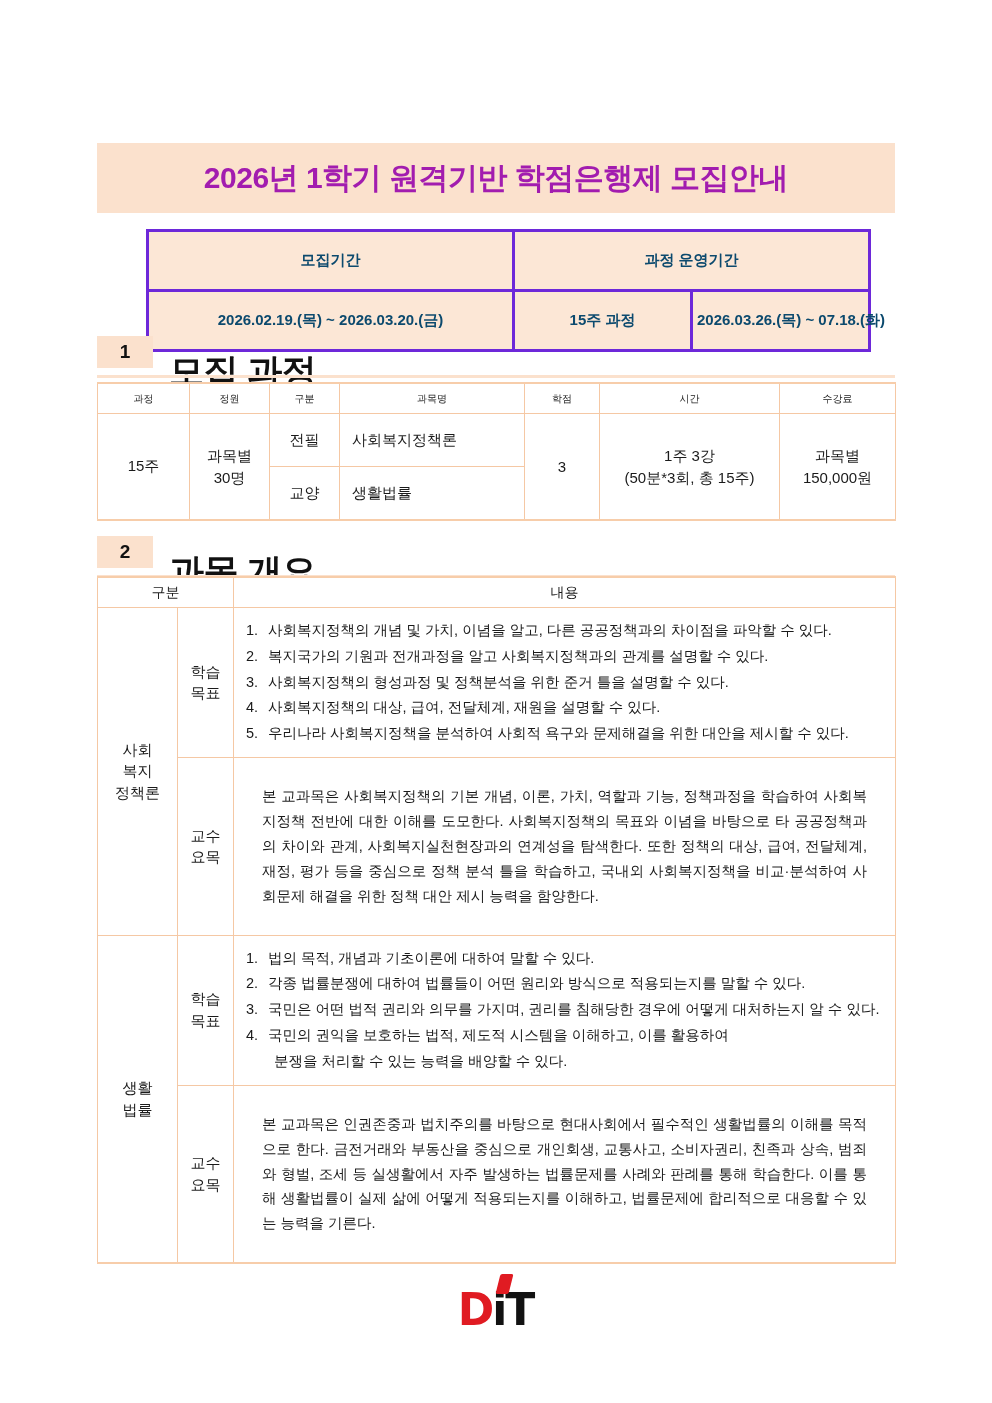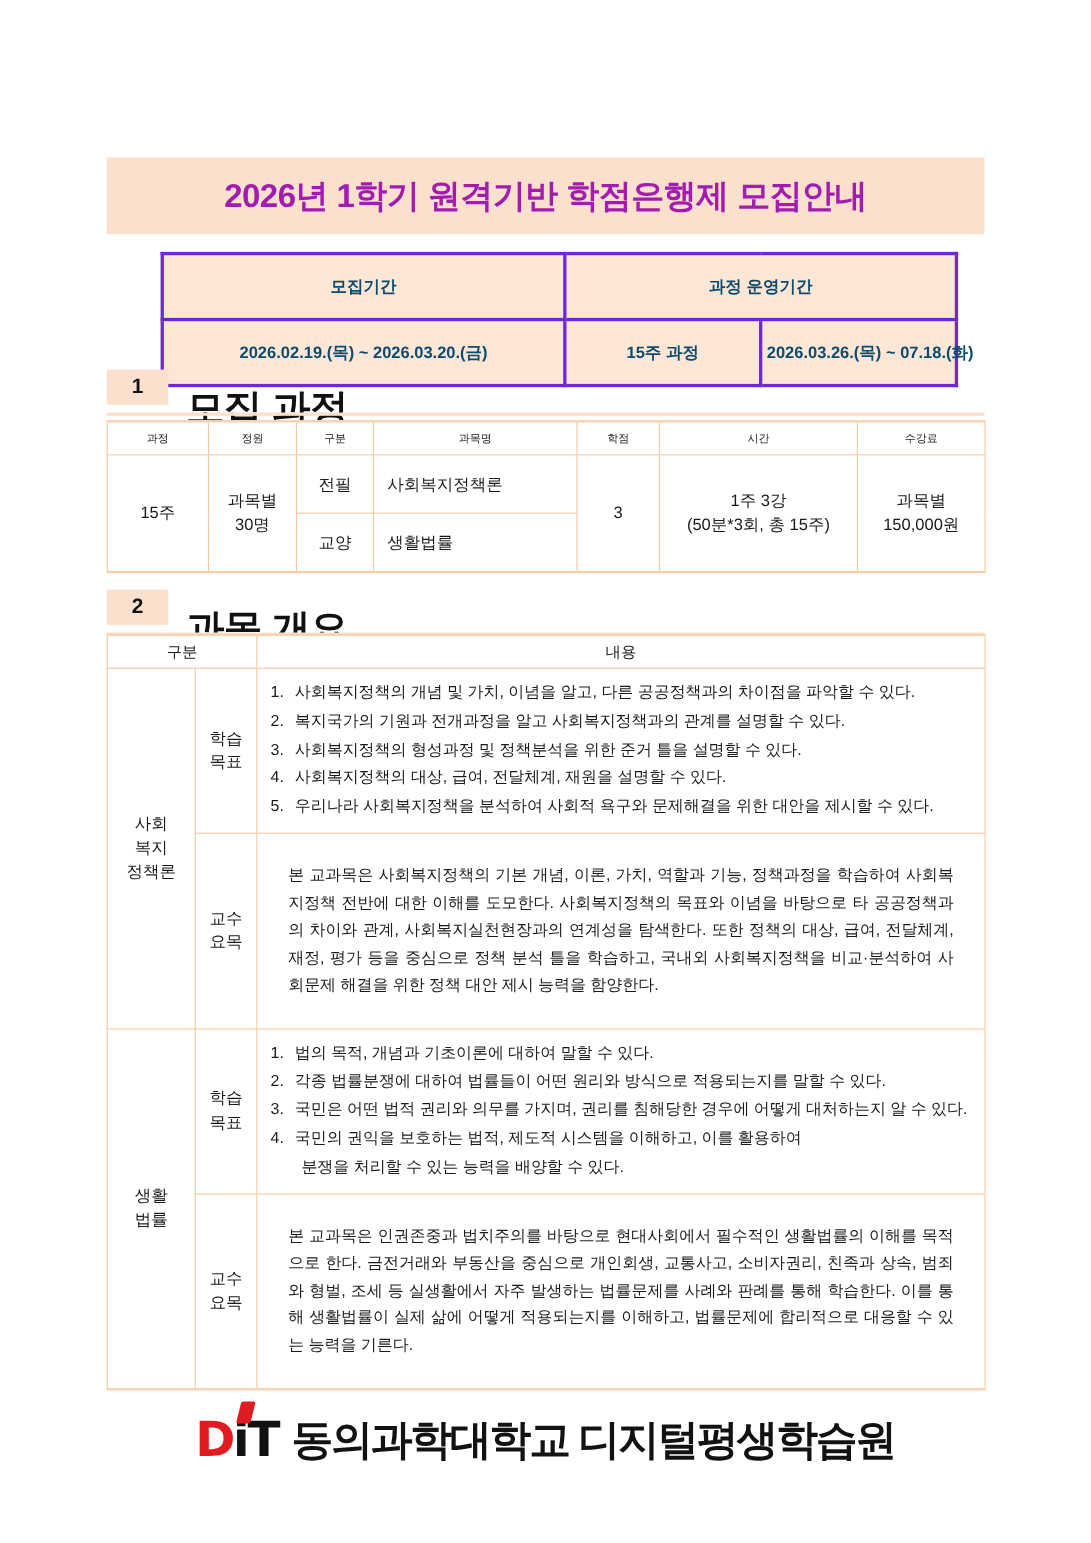--- a/index.html
+++ b/index.html
@@ -432,16 +432,15 @@
         </td>
       </tr>
     </tbody>
   </table>
 
   <div class="footer-logo">
     <span class="logo-mark">
       <span class="d">D</span><span class="it">iT</span>
       <span class="accent"></span>
     </span>
-    <span class="logo-word">동의과학대학교 디지털평생학습원</span>
   </div>
 
 </div>
 
 </body></html>

